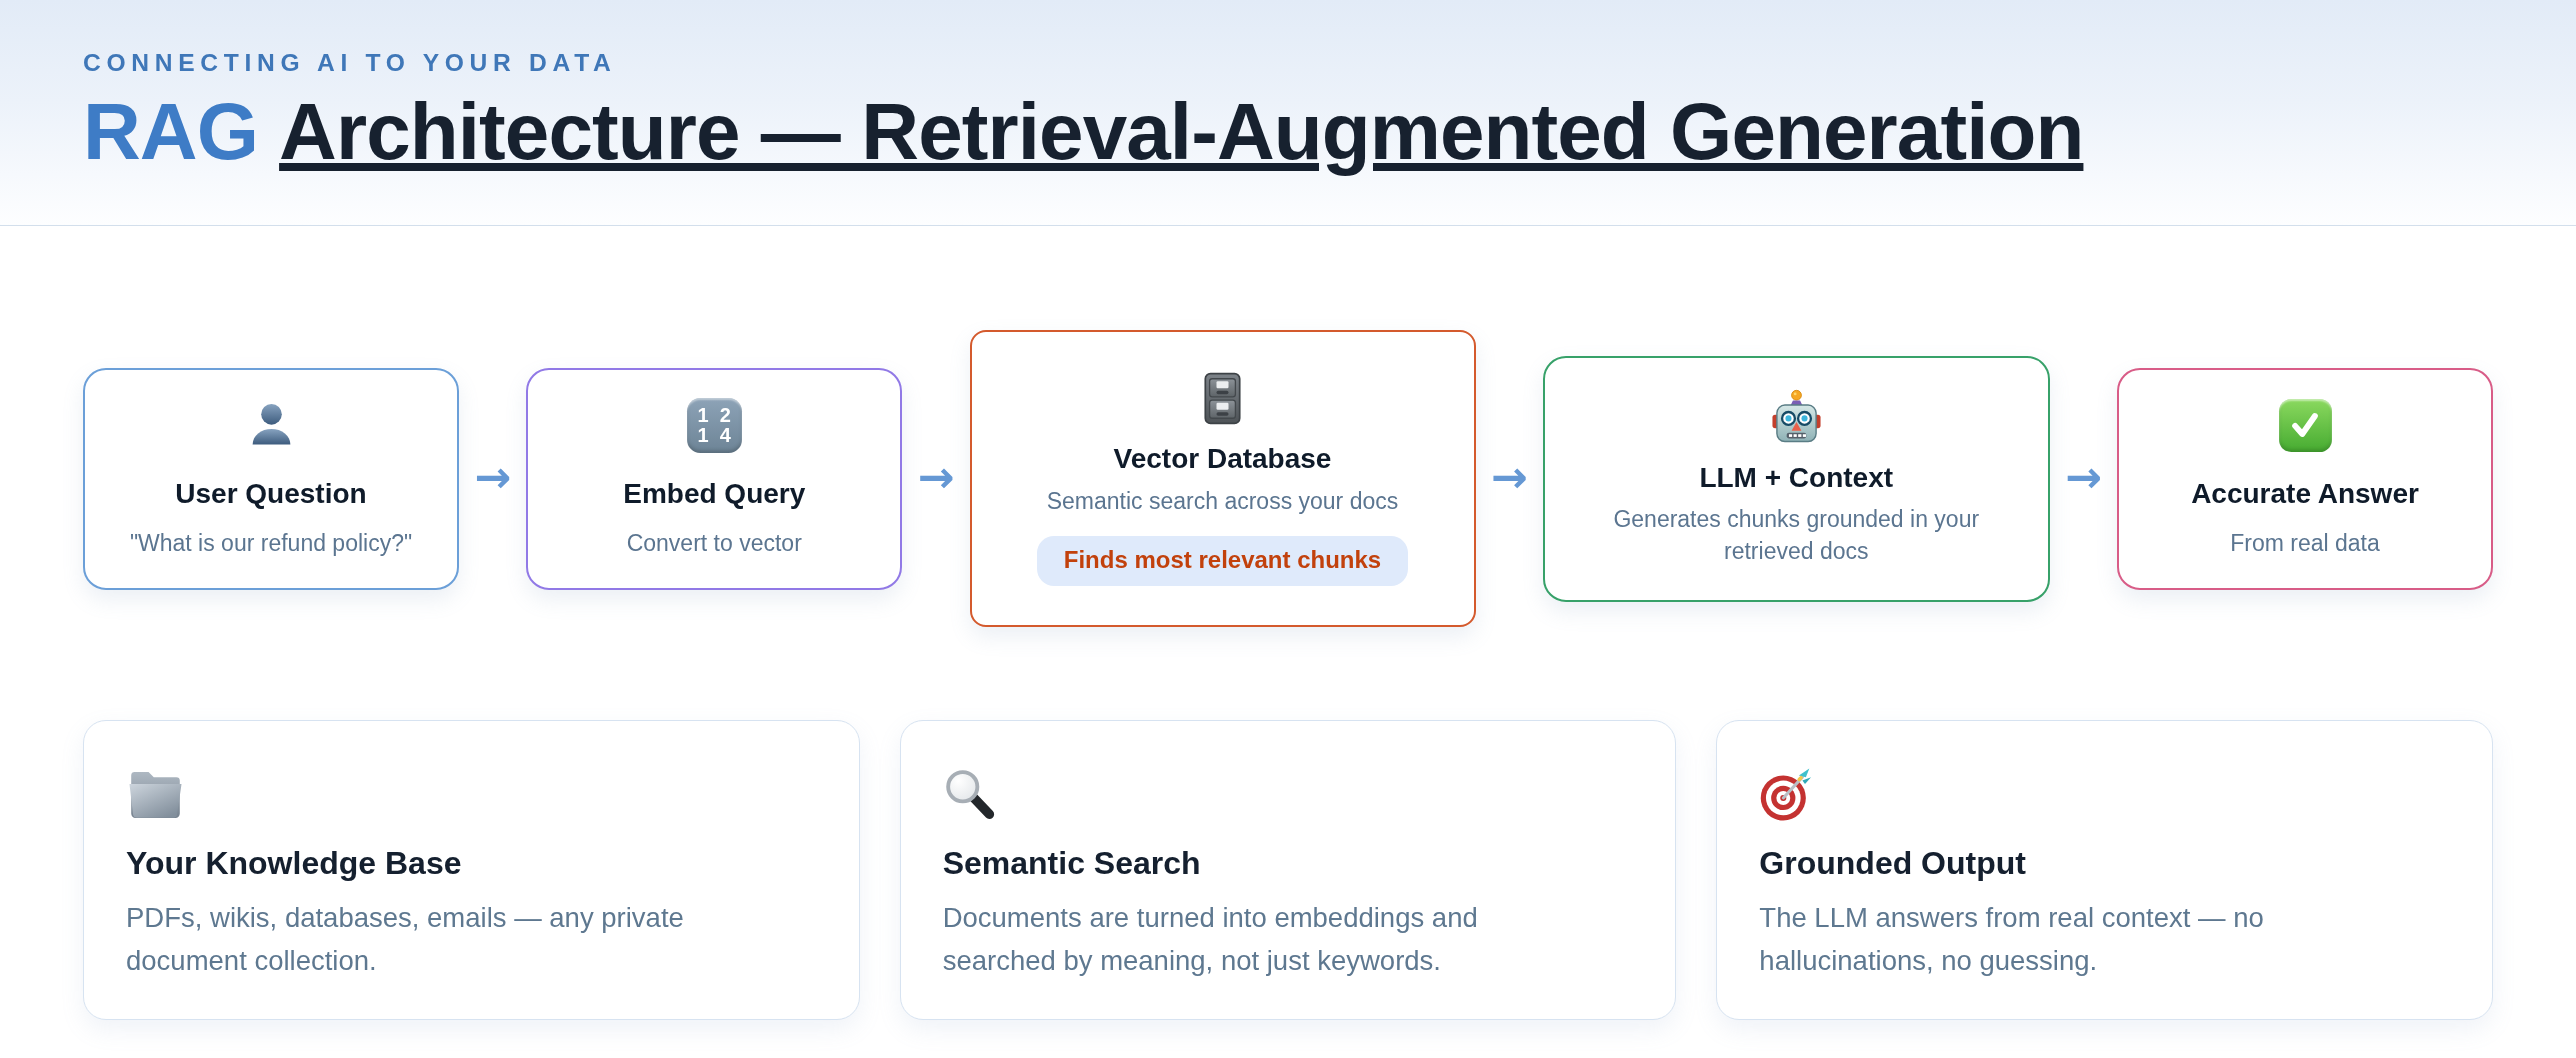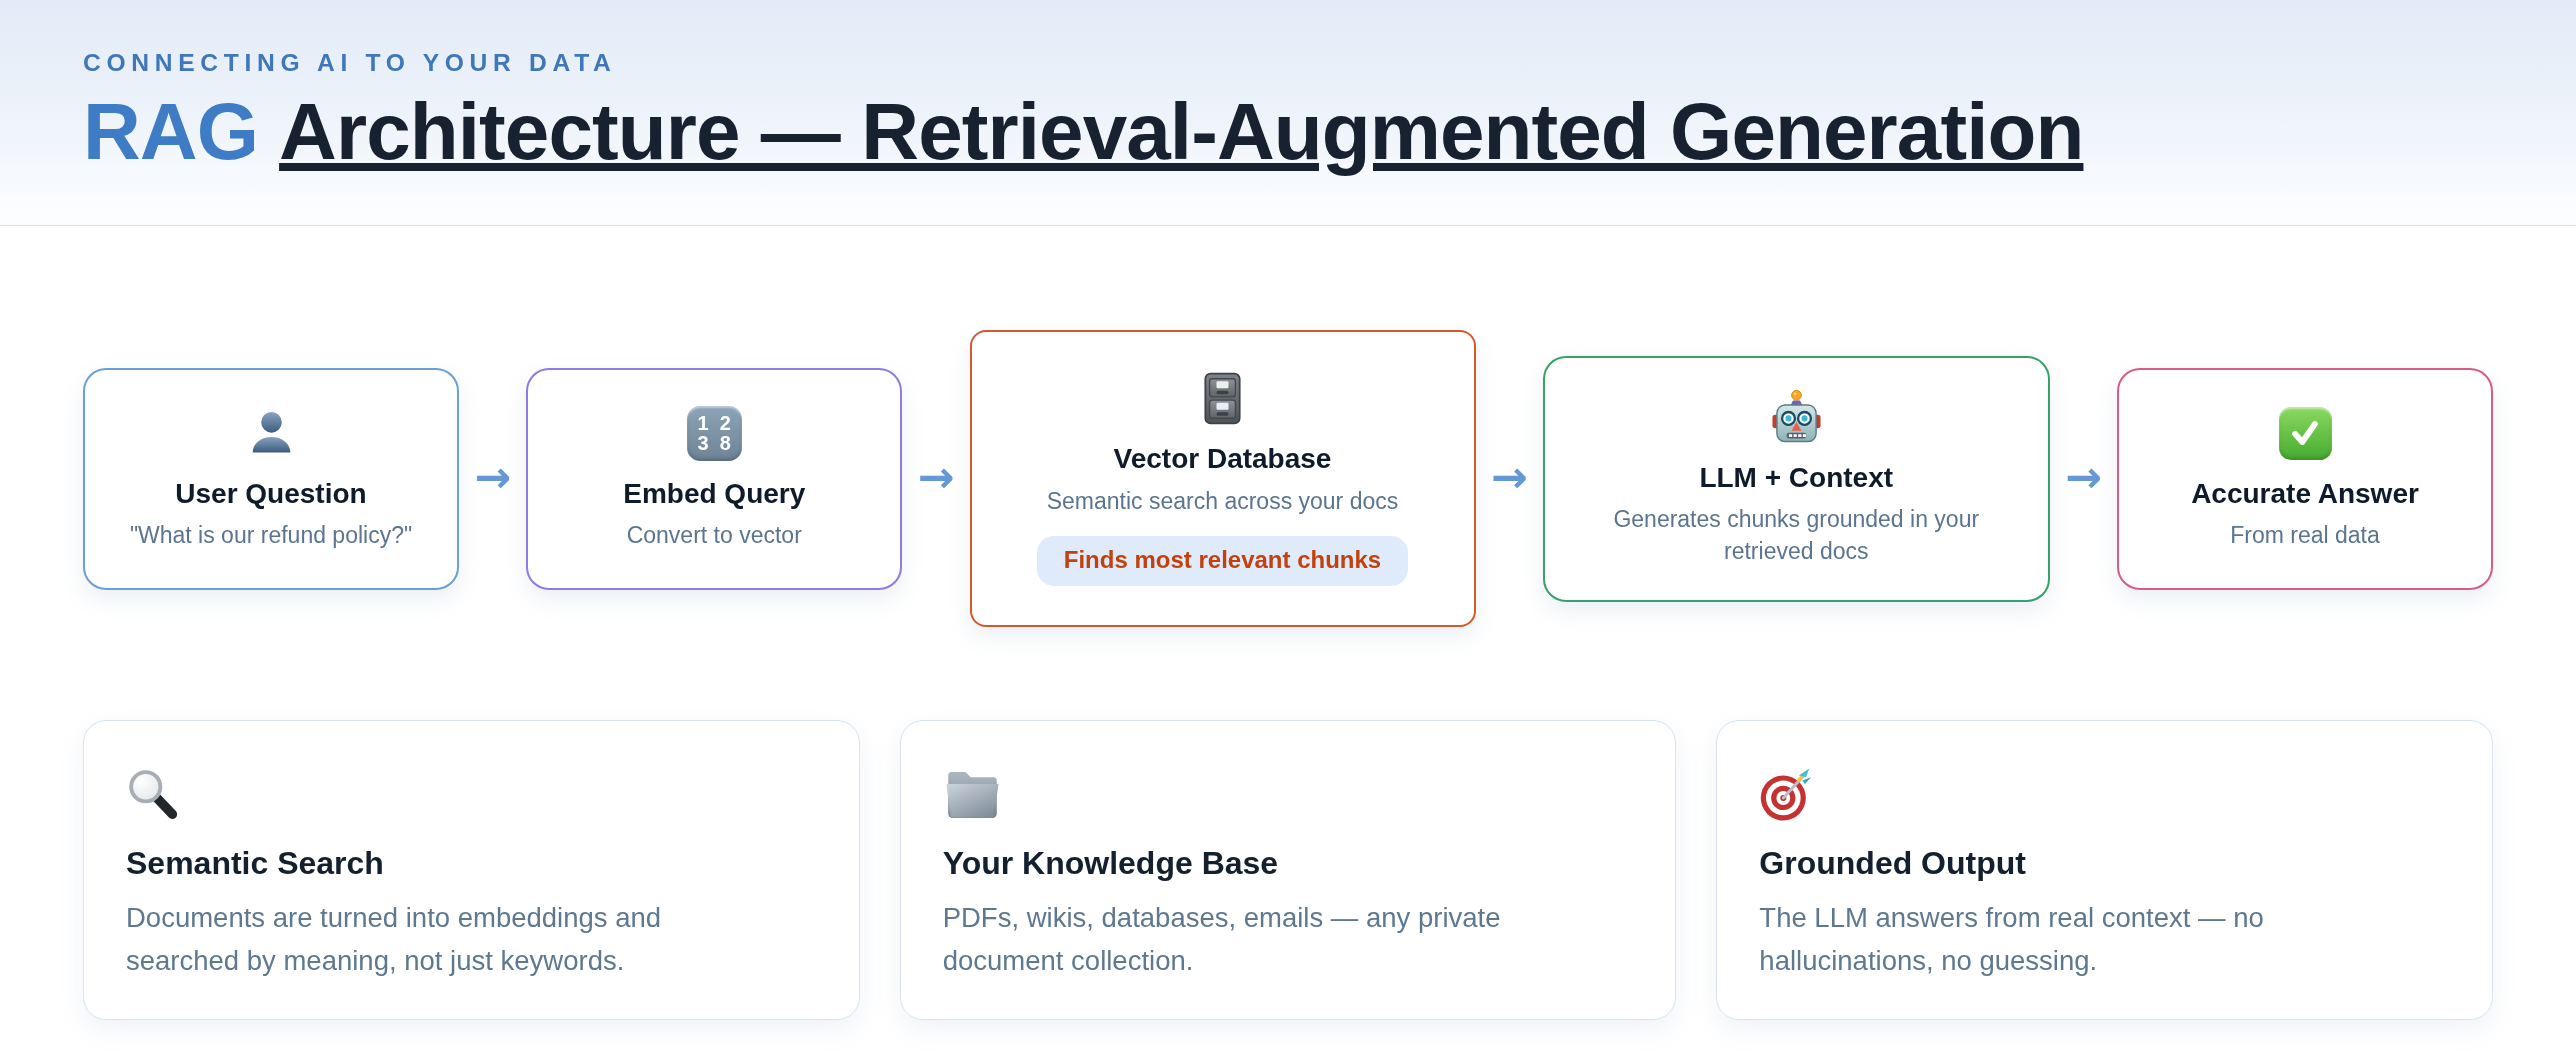--- a/index.html
+++ b/index.html
@@ -36,21 +36,21 @@
   }
   .step{
     background:#ffffff;
     border:2.8px solid #999;
     border-radius:23px;
     box-shadow:0 9.5px 21px rgba(120,150,185,.14);
     display:flex;flex-direction:column;align-items:center;justify-content:center;
     text-align:center;box-sizing:border-box;
     padding:19px 23px;
   }
-  .step.small{width:376px;height:222px;}
+  .step.small{width:376px;height:222px;gap:8px;}
   .step.big3{width:506px;height:297px;}
   .step.big4{width:507px;height:246px;}
   .step-icon{height:55px;display:flex;align-items:center;justify-content:center;margin-bottom:15px;}
   .step-title{font-size:28px;font-weight:700;color:#0f1b2a;line-height:1.25;}
   .step-sub{margin-top:8.5px;font-size:23px;color:#5b7590;line-height:1.4;max-width:100%;}
   .badge{
     display:inline-block;margin-top:19px;
     background:#dfeafb;color:#2d5f93;
     font-size:24px;font-weight:700;
     padding:10.4px 26.5px;border-radius:17px;line-height:1.2;
@@ -127,21 +127,21 @@
     <div class="step-title">User Question</div>
     <div class="step-sub">"What is our refund policy?"</div>
   </div>
 
   <div class="arrow" style="color: rgb(101, 152, 212);">→</div>
 
   <div class="step small" style="border-color: rgb(145, 121, 230);">
     <div class="step-icon">
       <div class="keycap">
         <div>1 2</div>
-        <div>3 8</div>
+        <div>1 4</div>
       </div>
     </div>
     <div class="step-title">Embed Query</div>
     <div class="step-sub">Convert to vector</div>
   </div>
 
   <div class="arrow" style="color: rgb(101, 152, 212);">→</div>
 
   <div class="step big3" style="border-color: rgb(212, 90, 45); border-radius: 16px;">
     <div class="step-icon">
@@ -216,54 +216,54 @@
     <div class="step-title">Accurate Answer</div>
     <div class="step-sub">From real data</div>
   </div>
 
 </div>
 
 <div class="cards">
 
   <div class="card">
     <div class="card-icon">
+      <svg width="59" height="53" viewBox="0 0 68 60">
+        <defs>
+          <linearGradient id="gf" x1="0" y1="0" x2="0.7" y2="1">
+            <stop offset="0" stop-color="#cdd5dd"></stop>
+              <stop offset="1" stop-color="#828f9c"></stop>
+          </linearGradient>
+          <linearGradient id="gf2" x1="0" y1="0" x2="0" y2="1">
+            <stop offset="0" stop-color="#aeb8c2"></stop>
+              <stop offset="1" stop-color="#76828f"></stop>
+          </linearGradient>
+        </defs>
+        <path d="M6 8 a4 4 0 0 1 4 -4 h16 l6 6 h26 a4 4 0 0 1 4 4 v38 a5 5 0 0 1 -5 5 H11 a5 5 0 0 1 -5 -5 z" fill="url(#gf2)"></path>
+        <path d="M4 18 h60 l-5 34 a5 5 0 0 1 -5 4.9 H13 a5 5 0 0 1 -5 -4.9 z" fill="url(#gf)"></path>
+      </svg>
+    </div>
+    <div class="card-title">Your Knowledge Base</div>
+    <div class="card-body">PDFs, wikis, databases, emails — any private document collection.</div>
+  </div>
+
+  <div class="card">
+    <div class="card-icon">
       <svg width="55" height="55" viewBox="0 0 64 64">
         <defs>
           <radialGradient id="gl" cx="0.35" cy="0.3" r="0.9">
             <stop offset="0" stop-color="#ffffff"></stop>
               <stop offset="1" stop-color="#dfe3e6"></stop>
           </radialGradient>
         </defs>
         <line x1="36" y1="36" x2="54" y2="55" stroke="#23272b" stroke-width="11" stroke-linecap="round"></line>
         <circle cx="23" cy="23" r="17" fill="url(#gl)" stroke="#a7aeb5" stroke-width="4.5"></circle>
       </svg>
     </div>
     <div class="card-title">Semantic Search</div>
     <div class="card-body">Documents are turned into embeddings and searched by meaning, not just keywords.</div>
-  </div>
-
-  <div class="card">
-    <div class="card-icon">
-      <svg width="59" height="53" viewBox="0 0 68 60">
-        <defs>
-          <linearGradient id="gf" x1="0" y1="0" x2="0.7" y2="1">
-            <stop offset="0" stop-color="#cdd5dd"></stop>
-              <stop offset="1" stop-color="#828f9c"></stop>
-          </linearGradient>
-          <linearGradient id="gf2" x1="0" y1="0" x2="0" y2="1">
-            <stop offset="0" stop-color="#aeb8c2"></stop>
-              <stop offset="1" stop-color="#76828f"></stop>
-          </linearGradient>
-        </defs>
-        <path d="M6 8 a4 4 0 0 1 4 -4 h16 l6 6 h26 a4 4 0 0 1 4 4 v38 a5 5 0 0 1 -5 5 H11 a5 5 0 0 1 -5 -5 z" fill="url(#gf2)"></path>
-        <path d="M4 18 h60 l-5 34 a5 5 0 0 1 -5 4.9 H13 a5 5 0 0 1 -5 -4.9 z" fill="url(#gf)"></path>
-      </svg>
-    </div>
-    <div class="card-title">Your Knowledge Base</div>
-    <div class="card-body">PDFs, wikis, databases, emails — any private document collection.</div>
   </div>
 
   <div class="card">
     <div class="card-icon">
       <svg width="59" height="57" viewBox="0 0 68 64">
         <circle cx="28" cy="36" r="26" fill="#c43231"></circle>
         <circle cx="28" cy="36" r="20" fill="#ffffff"></circle>
         <circle cx="28" cy="36" r="14" fill="#c43231"></circle>
         <circle cx="28" cy="36" r="8" fill="#ffffff"></circle>
         <circle cx="28" cy="36" r="3.5" fill="#c43231"></circle>

